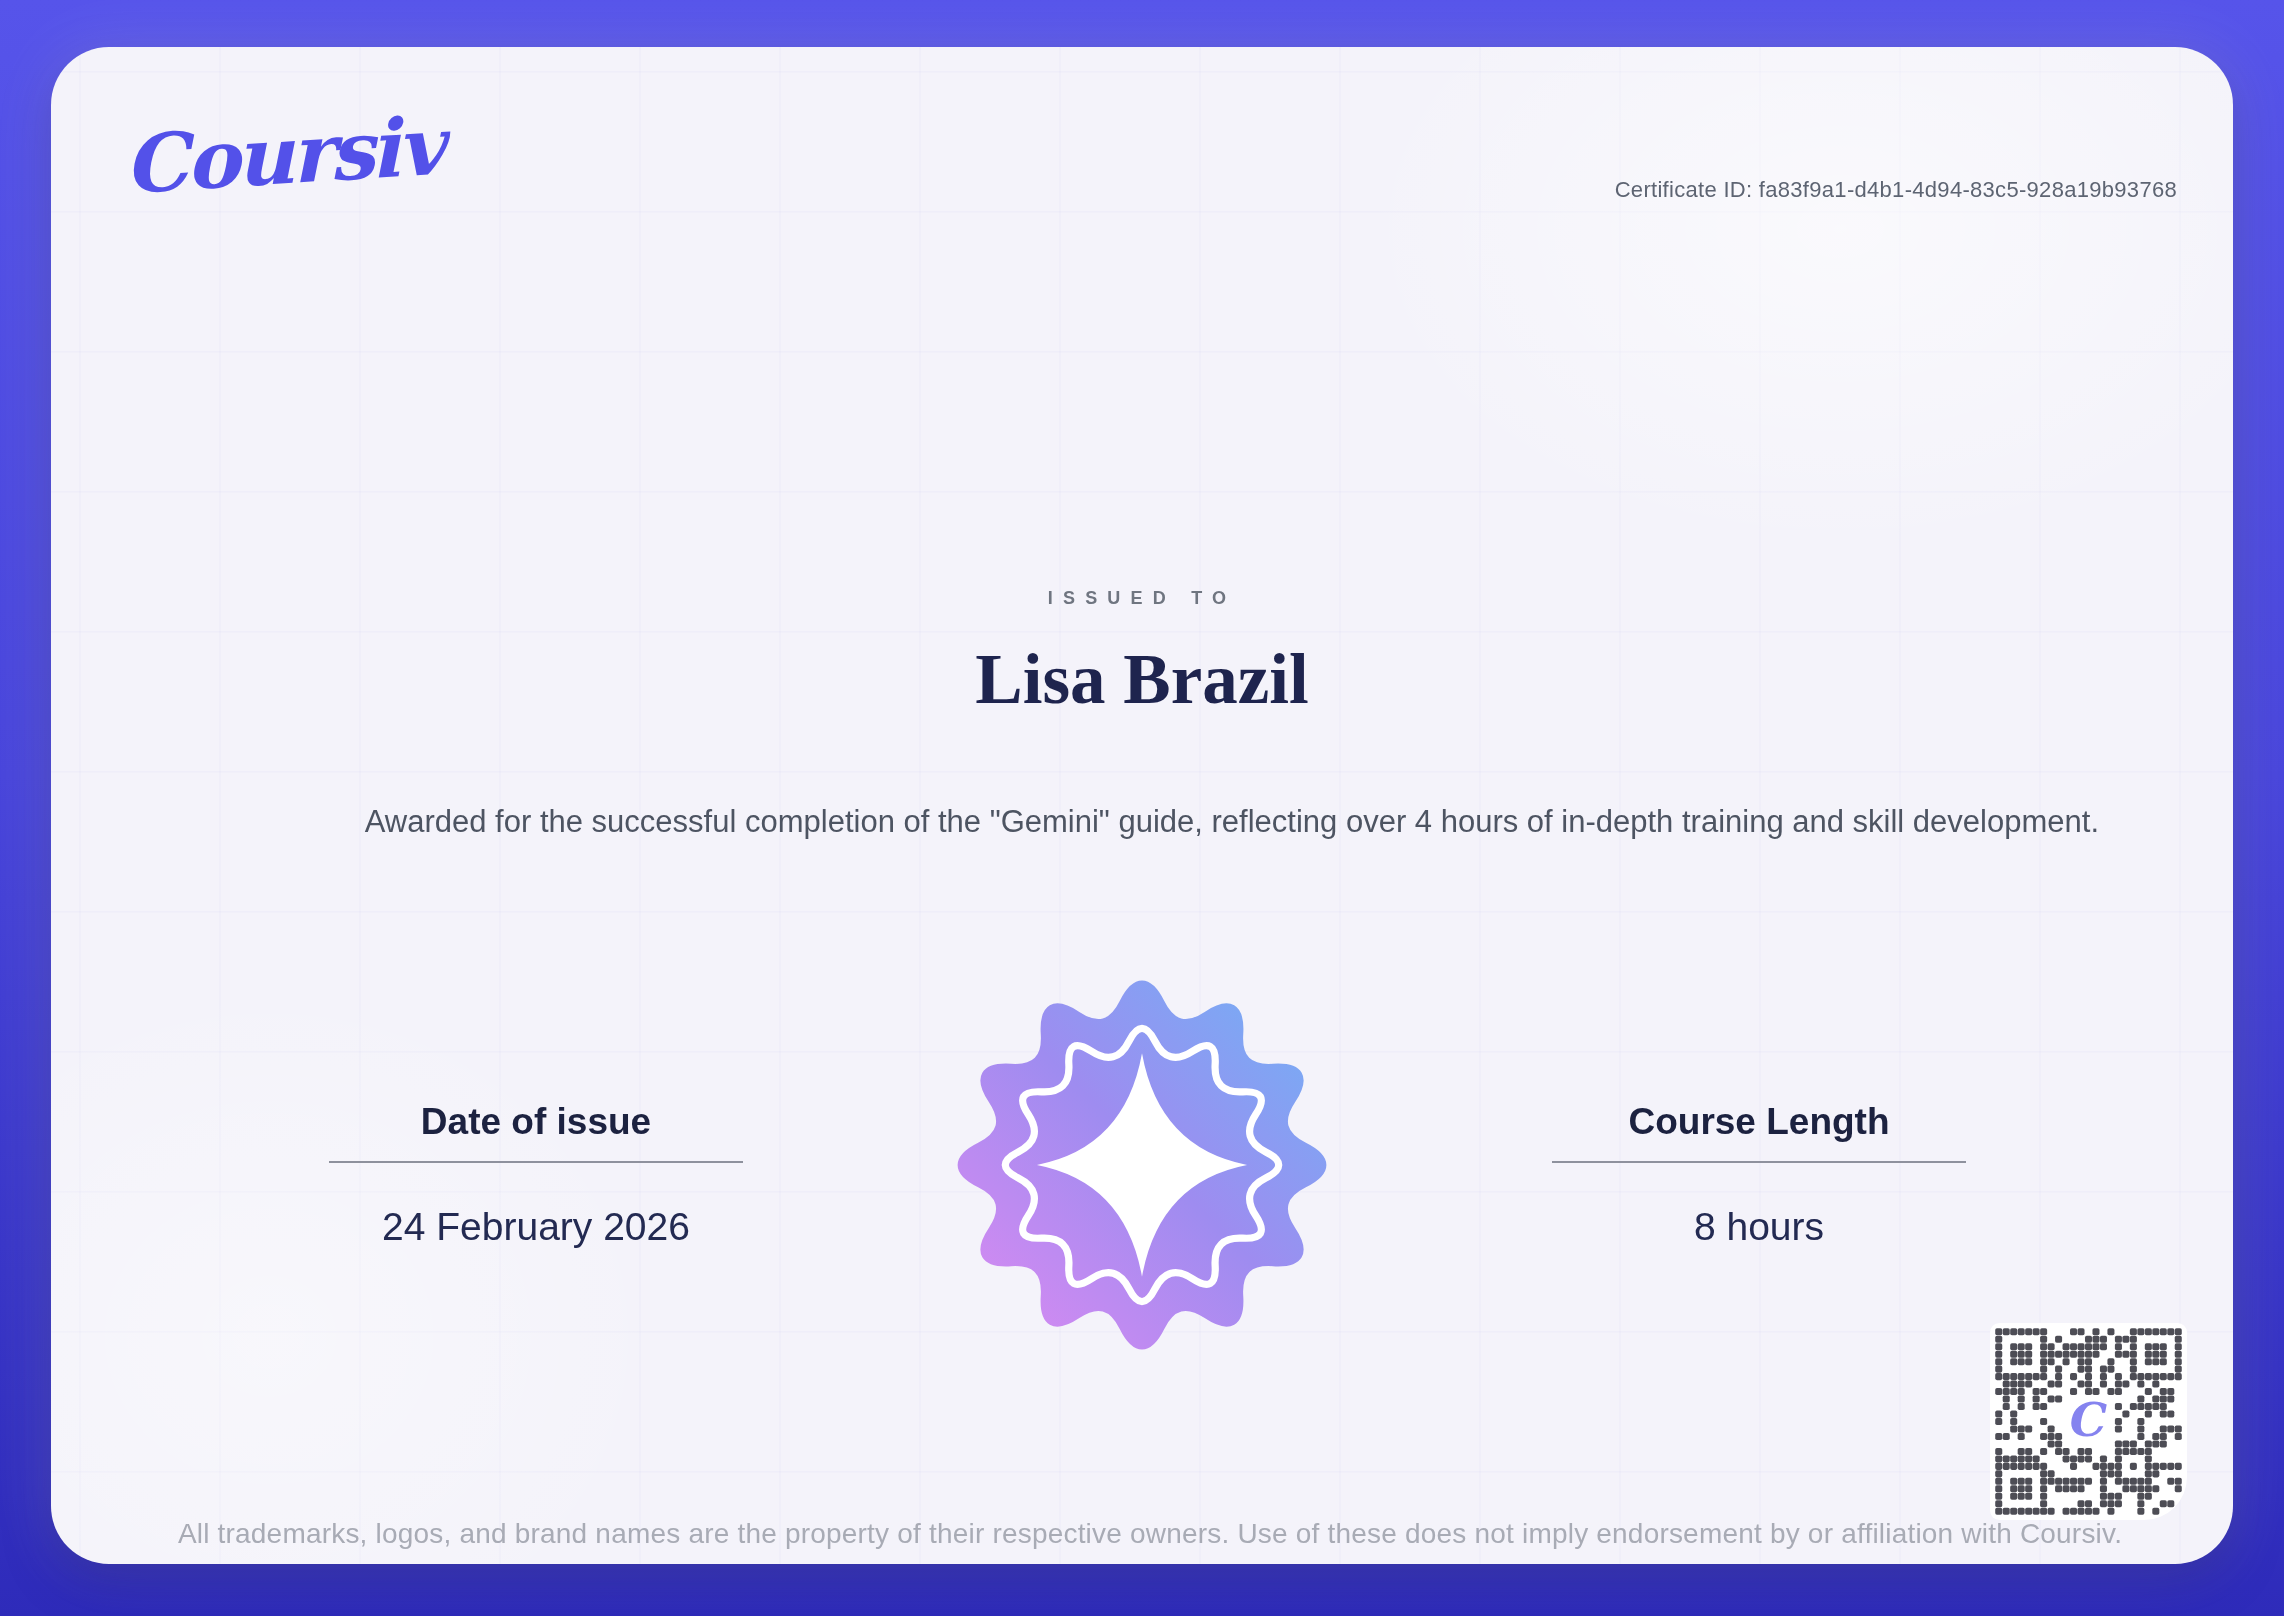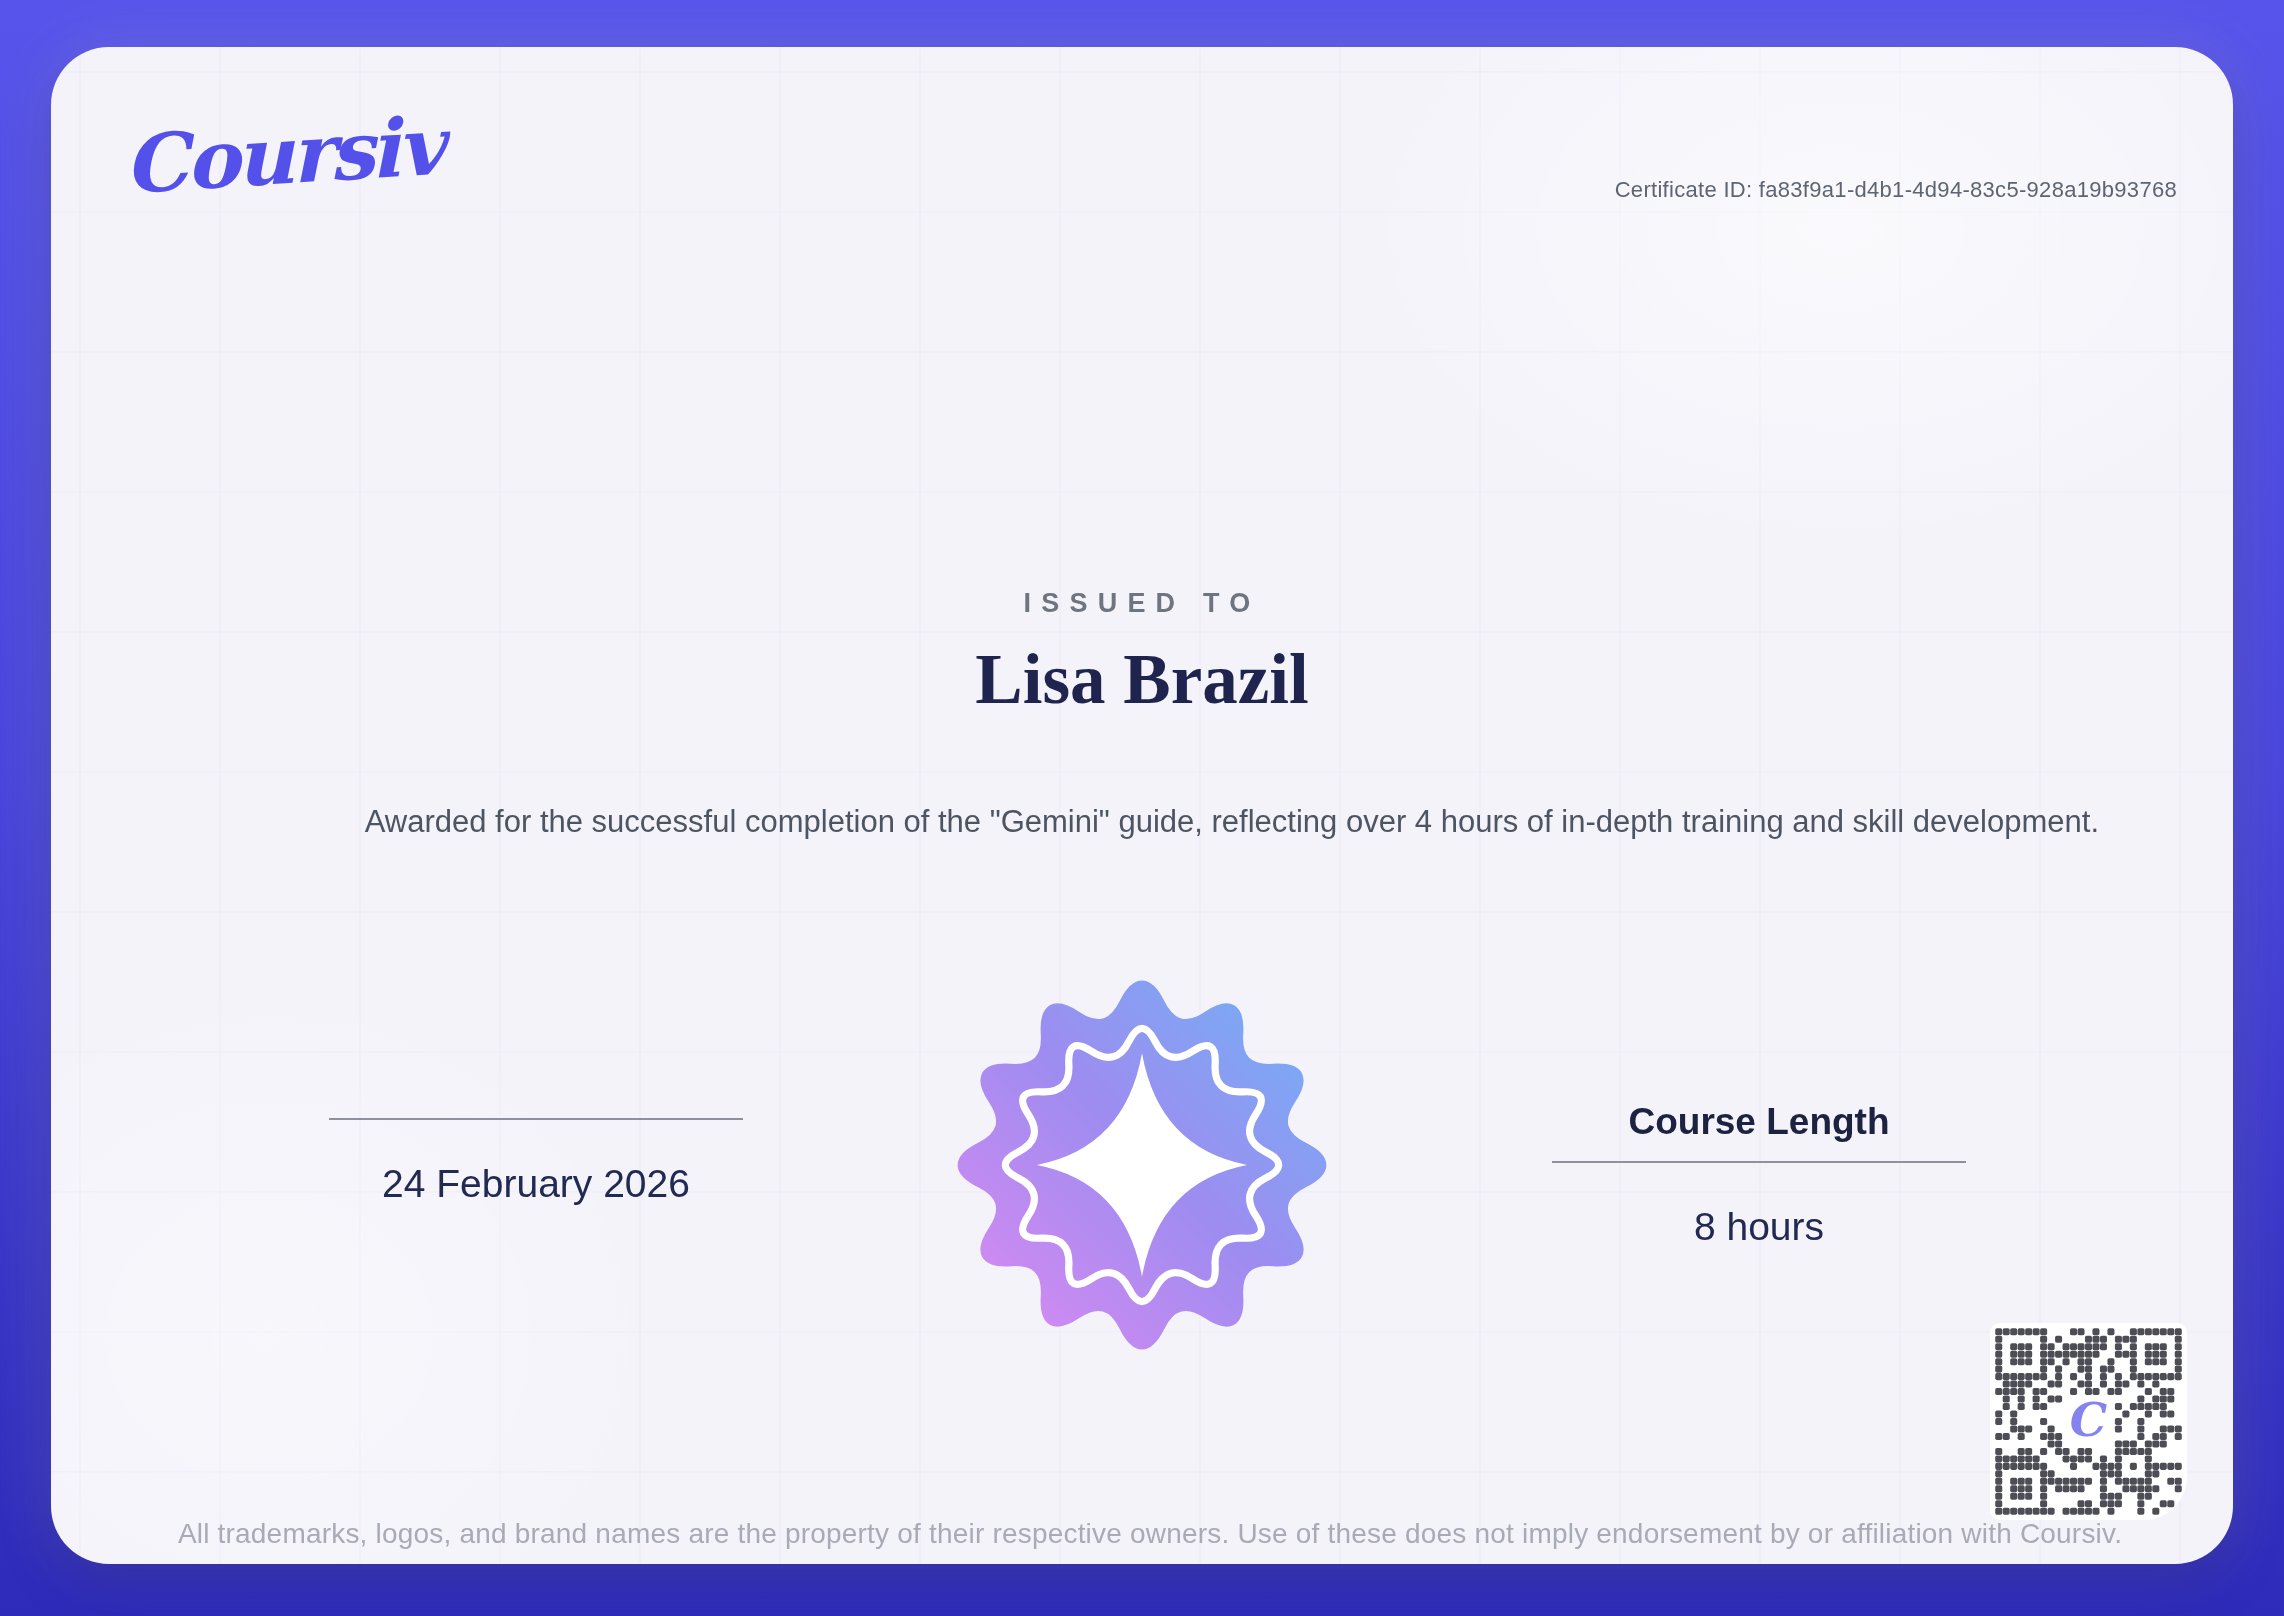--- a/index.html
+++ b/index.html
@@ -31,21 +31,21 @@
     position:absolute;right:56px;top:90px;
     font-size:22px;color:#5d6472;letter-spacing:0.3px;margin-top:40px;
   }
   .title{
     position:absolute;left:0;right:0;top:343px;text-align:center;
     font-family:"Liberation Serif",serif;font-weight:700;
     font-size:99px;letter-spacing:2.7px;color:#282c58;
   }
   .issued-to{
     position:absolute;left:0;right:0;top:541px;text-align:center;
-    font-size:27px;font-weight:600;letter-spacing:10.2px;color:#6f7580;
+    font-size:18px;font-weight:600;letter-spacing:10.2px;color:#6f7580;
   }
   .recipient{
     position:absolute;left:0;right:0;top:592px;text-align:center;
     font-family:"Liberation Serif",serif;font-weight:700;
     font-size:71px;color:#1e244e;
   }
   .description{
     position:absolute;left:50%;top:749px;transform:translateX(-50%);
     width:1914px;text-align:right;
     font-size:31px;line-height:52px;color:#4d5462;
@@ -95,20 +95,21 @@
         <stop offset="48%" stop-color="#9e8cf0"></stop>
         <stop offset="100%" stop-color="#dd8af2"></stop>
       </linearGradient>
     </defs>
     <path id="badge-outer" fill="url(#badgeGrad)" stroke="url(#badgeGrad)" stroke-width="18" stroke-linejoin="round" d="M 25.9,-245.6 Q 51.8,-193.2 100.4,-225.6 Q 149.0,-258.1 145.2,-199.7 Q 141.4,-141.4 199.7,-145.2 Q 258.1,-149.0 225.6,-100.4 Q 193.2,-51.8 245.6,-25.9 Q 298.0,0.0 245.6,25.9 Q 193.2,51.8 225.6,100.4 Q 258.1,149.0 199.7,145.2 Q 141.4,141.4 145.2,199.7 Q 149.0,258.1 100.4,225.6 Q 51.8,193.2 25.9,245.6 Q 0.0,298.0 -25.9,245.6 Q -51.8,193.2 -100.4,225.6 Q -149.0,258.1 -145.2,199.7 Q -141.4,141.4 -199.7,145.2 Q -258.1,149.0 -225.6,100.4 Q -193.2,51.8 -245.6,25.9 Q -298.0,0.0 -245.6,-25.9 Q -193.2,-51.8 -225.6,-100.4 Q -258.1,-149.0 -199.7,-145.2 Q -141.4,-141.4 -145.2,-199.7 Q -149.0,-258.1 -100.4,-225.6 Q -51.8,-193.2 -25.9,-245.6 Q 0.0,-298.0 25.9,-245.6 Z"></path>
     <path id="badge-ring" fill="none" stroke="#ffffff" stroke-width="11" stroke-linejoin="round" d="M 19.9,-188.4 Q 39.9,-148.8 76.9,-173.1 Q 114.0,-197.5 111.4,-153.2 Q 108.9,-108.9 153.2,-111.4 Q 197.5,-114.0 173.1,-76.9 Q 148.8,-39.9 188.4,-19.9 Q 228.0,0.0 188.4,19.9 Q 148.8,39.9 173.1,76.9 Q 197.5,114.0 153.2,111.4 Q 108.9,108.9 111.4,153.2 Q 114.0,197.5 76.9,173.1 Q 39.9,148.8 19.9,188.4 Q 0.0,228.0 -19.9,188.4 Q -39.9,148.8 -76.9,173.1 Q -114.0,197.5 -111.4,153.2 Q -108.9,108.9 -153.2,111.4 Q -197.5,114.0 -173.1,76.9 Q -148.8,39.9 -188.4,19.9 Q -228.0,0.0 -188.4,-19.9 Q -148.8,-39.9 -173.1,-76.9 Q -197.5,-114.0 -153.2,-111.4 Q -108.9,-108.9 -111.4,-153.2 Q -114.0,-197.5 -76.9,-173.1 Q -39.9,-148.8 -19.9,-188.4 Q 0.0,-228.0 19.9,-188.4 Z"></path>
     <path fill="#ffffff" d="M 0,-170 Q 26,-26 160,0 Q 26,26 0,170 Q -26,26 -160,0 Q -26,-26 0,-170 Z"></path>
   </svg>
 
   <div class="col left">
+    <div class="label">Date of issue</div>
     <div class="divider"></div>
     <div class="value">24 February 2026</div>
   </div>
 
   <div class="col right">
     <div class="label">Course Length</div>
     <div class="divider"></div>
     <div class="value">8 hours</div>
   </div>
 

